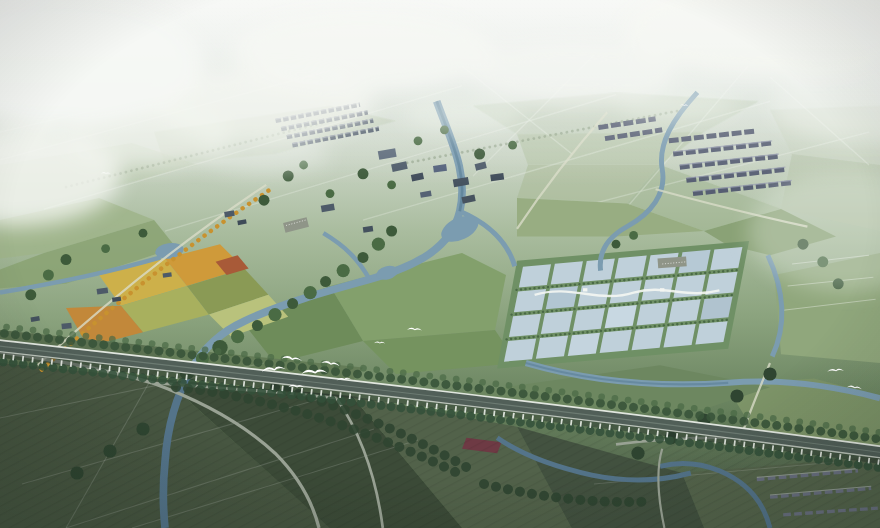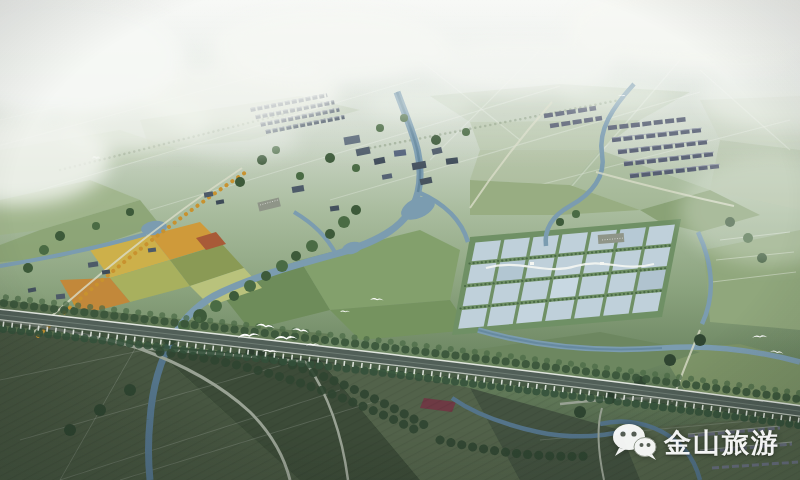--- a/index.html
+++ b/index.html
@@ -376,26 +376,13 @@
     <use href="#bird" transform="translate(370,300) scale(0.8)"></use>
     <use href="#bird" transform="translate(92,158) scale(0.5)"></use>
     <use href="#bird" transform="translate(618,96) scale(0.45)"></use>
     <use href="#bird" transform="translate(752,338) scale(0.9) rotate(-5)"></use>
     <use href="#bird" transform="translate(770,352) scale(0.8) rotate(6)"></use>
   </g>
 
   <rect x="0" y="0" width="800" height="480" fill="url(#vig)"></rect>
 </svg>
 
-<div class="watermark">
-  <svg width="48" height="42" viewBox="0 0 48 42">
-    <ellipse cx="18" cy="15" rx="16" ry="13" fill="#ffffff"></ellipse>
-    <polygon points="8,26 4,34 15,27" fill="#ffffff"></polygon>
-    <circle cx="12" cy="12" r="2.6" fill="#565d54"></circle>
-    <circle cx="23" cy="12" r="2.6" fill="#565d54"></circle>
-    <ellipse cx="34" cy="25" rx="11" ry="9.5" fill="#ffffff" stroke="#9aa095" stroke-width="1"></ellipse>
-    <polygon points="41,32 45,38 36,33" fill="#ffffff"></polygon>
-    <circle cx="30.5" cy="23" r="2" fill="#565d54"></circle>
-    <circle cx="37.5" cy="23" r="2" fill="#565d54"></circle>
-  </svg>
-  <span class="wm-text">金山旅游</span>
 </div>
-</div>
 
 </body></html>

